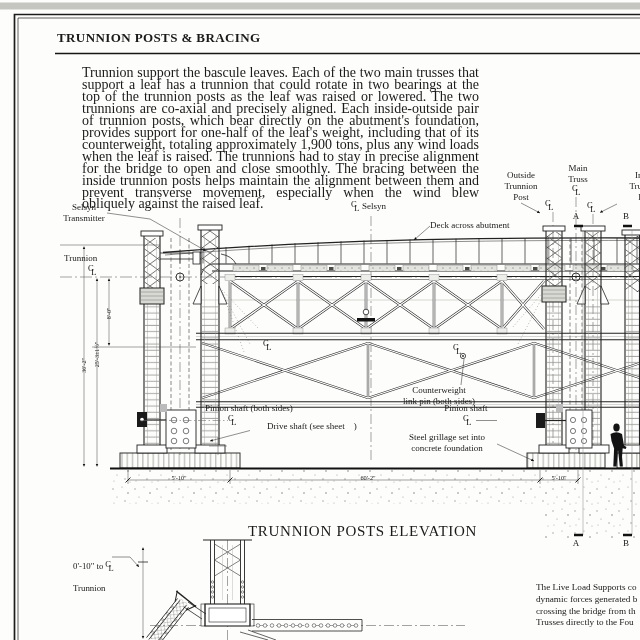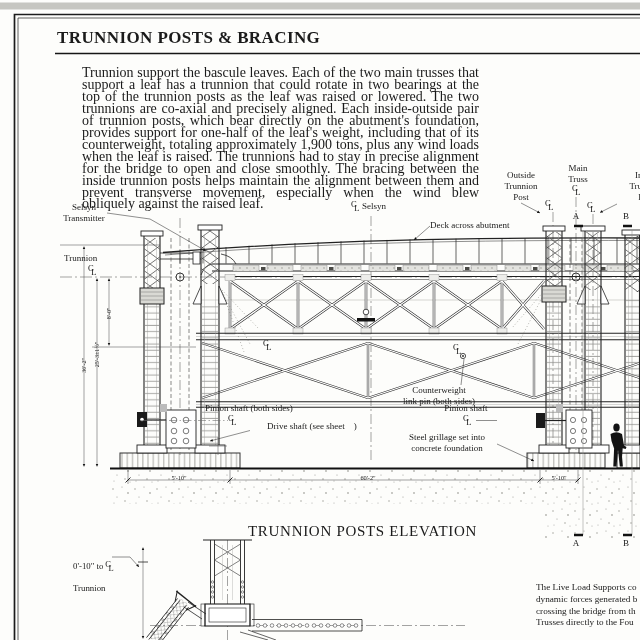--- a/index.html
+++ b/index.html
@@ -3,21 +3,21 @@
 <meta charset="utf-8">
 <style>
   html,body{margin:0;padding:0;}
   body{width:640px;height:640px;position:relative;overflow:hidden;background:#fdfdfb;
        font-family:"Liberation Serif",serif;color:#141414;}
   svg{position:absolute;left:0;top:0;}
   .lb{position:absolute;font-size:9px;line-height:10.8px;white-space:pre-line;color:#1a1a1a;}
   .ctr{text-align:center;}
   .rgt{text-align:right;}
   .pre{white-space:pre;}
-  .title{font-size:17px;font-weight:bold;letter-spacing:.4px;white-space:nowrap;}
+  .title{font-size:13px;font-weight:bold;letter-spacing:.4px;white-space:nowrap;}
   .intro{font-size:14px;line-height:11.95px;text-align:justify;}
   .cap{font-size:15px;letter-spacing:.7px;white-space:nowrap;}
   .dim{font-size:6.3px;white-space:nowrap;}
   .rot{transform:rotate(-90deg);font-size:6.1px;}
   .note{font-size:9.2px;line-height:11.8px;}
   .cl{position:relative;display:inline-block;width:9px;height:11px;vertical-align:-1px;}
   .cl i{position:absolute;font-style:normal;font-size:8.5px;line-height:8px;font-family:"Liberation Serif",serif;}
   .cl .cc{left:0;top:-1px;}
   .cl .ll{left:3.2px;top:2.6px;}
   .row{display:flex;align-items:center;gap:2px;}

